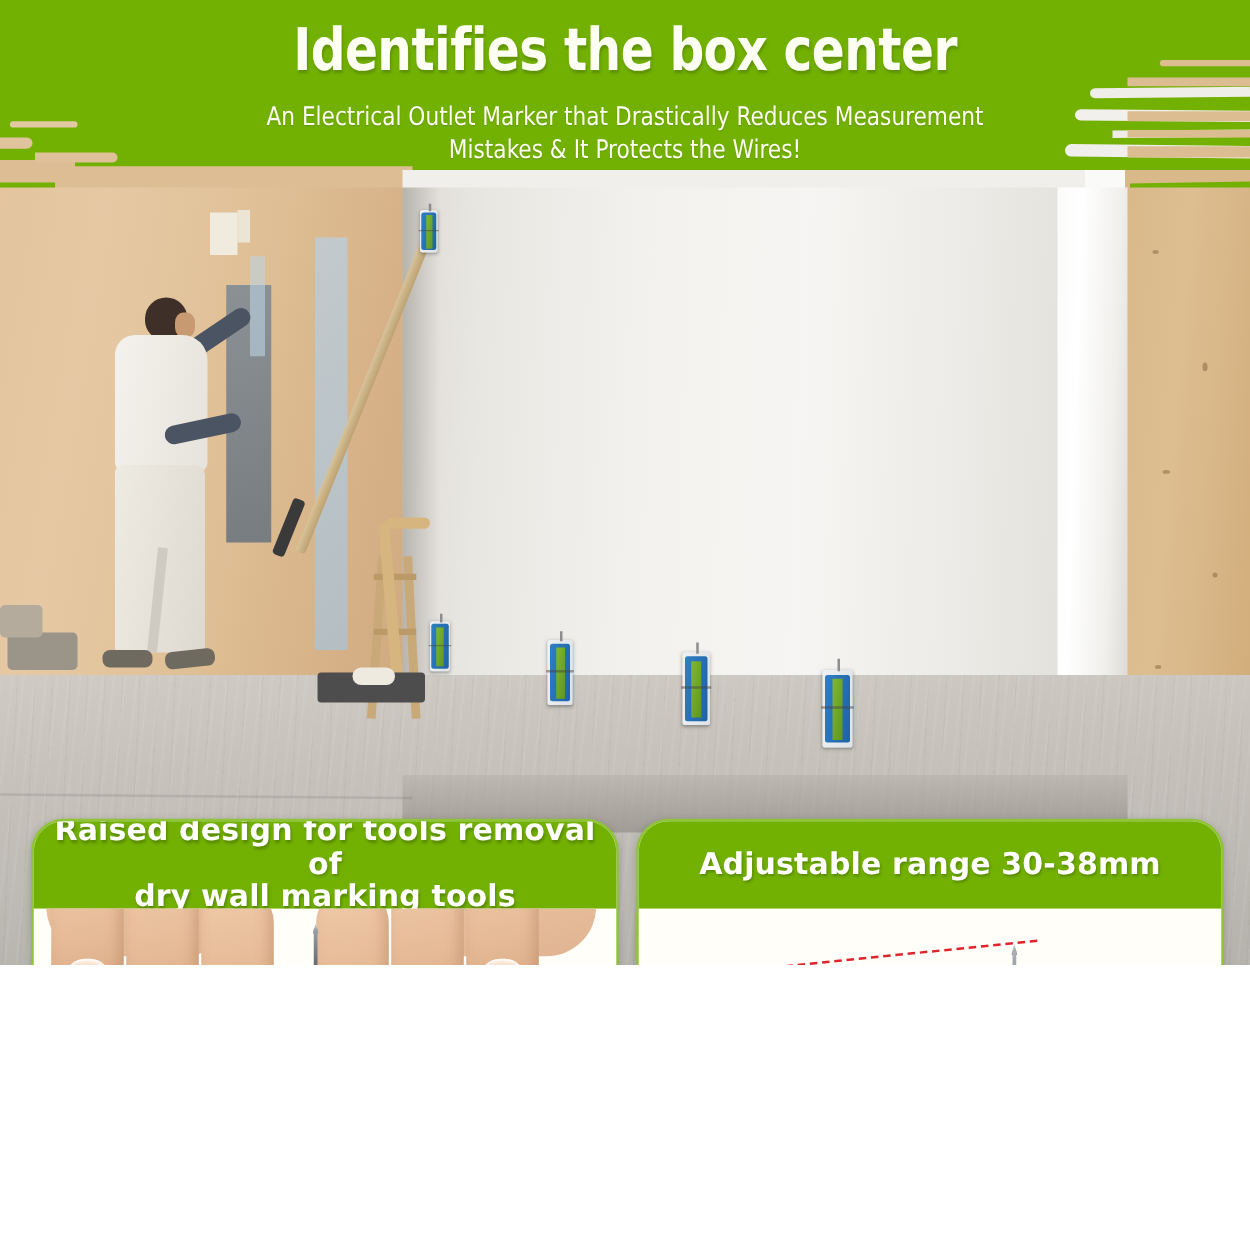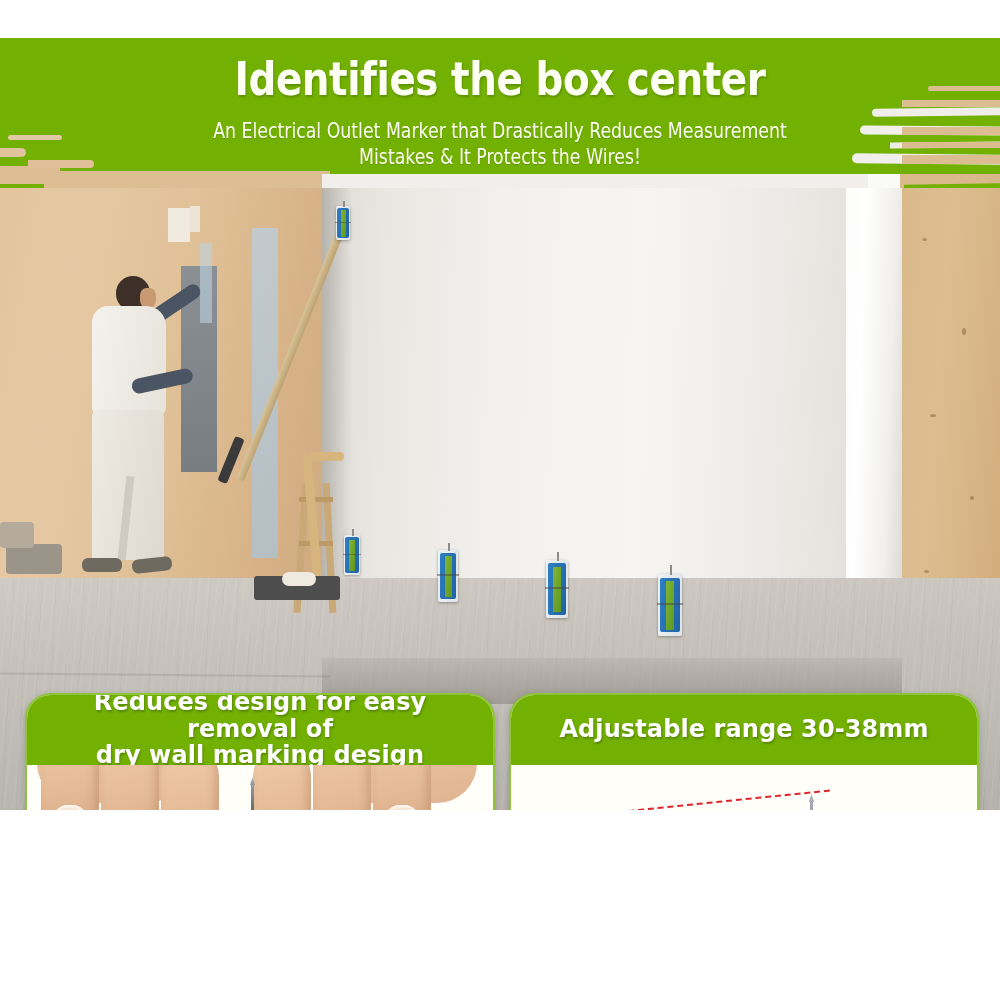--- a/index.html
+++ b/index.html
@@ -1,17 +1,17 @@
 <!DOCTYPE html>
 <html><head>
 <meta charset="utf-8">
 <style>
   html,body{margin:0;padding:0;background:#fff;}
   body{width:1000px;height:1000px;font-family:"Liberation Sans",sans-serif;}
-  #page{position:relative;width:1000px;height:772px;overflow:hidden;margin-top:38px;}
+  #page{position:relative;width:1000px;height:772px;overflow:hidden;}
 
   
   .photo{position:absolute;left:0;top:0;width:1000px;height:1000px;overflow:hidden;}
 
   
   .floor{position:absolute;left:0;top:540px;width:1000px;height:460px;
     background:
       linear-gradient(178deg,#cfcbc4 0%,#c6c2bb 18%,#b9b6b0 46%,#aeaba6 70%,#a5a29d 100%);}
   .floor-grain{position:absolute;left:0;top:540px;width:1000px;height:460px;opacity:.5;
     background:
@@ -313,22 +313,22 @@
     <div class="ttl">Identifies the box center</div>
     <div class="sub">
       <span>An Electrical Outlet Marker that Drastically Reduces Measurement</span><br>
       <span>Mistakes &amp; It Protects the Wires!</span>
     </div>
   </div>
 
   <div class="panel left">
     <div class="panel-head">
       <div class="ph-text">
-        <span>Reduces design for easy removal of</span><br>
-        <span>dry wall marking design</span>
+        <span>Raised design for tools removal of</span><br>
+        <span>dry wall marking tools</span>
       </div>
     </div>
 
     <div class="panel-body">
 
       <div class="hands">
         <div class="palm" style="left:10px;"></div>
         <div class="palm" style="left:300px;"></div>
         <div class="finger" style="left:14px;">
             <div class="nail"></div>

